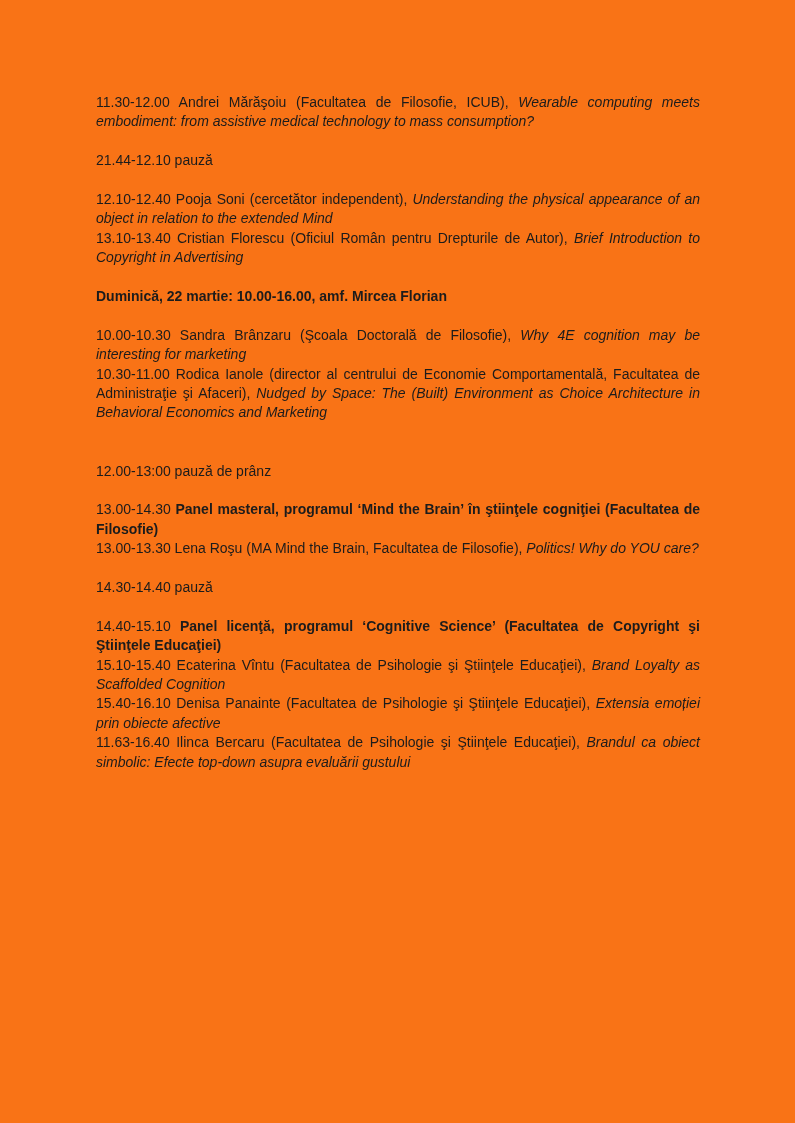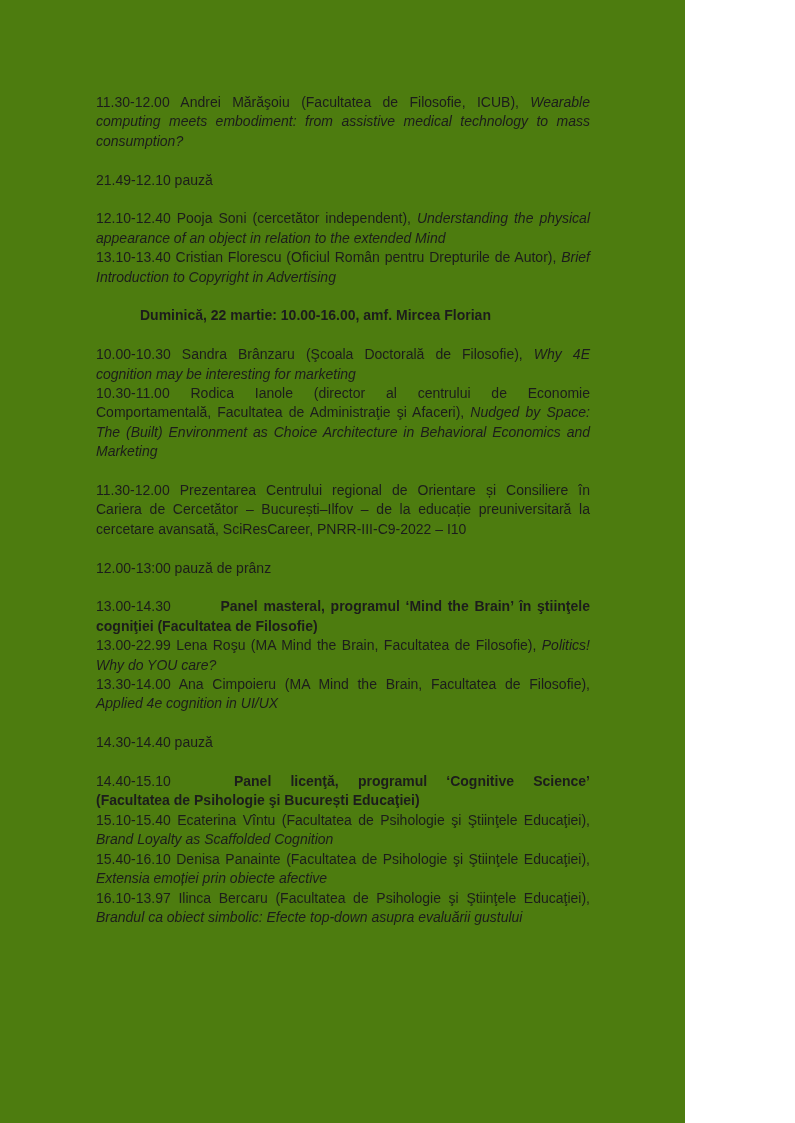--- a/index.html
+++ b/index.html
@@ -2,67 +2,65 @@
 <html><head>
 <meta charset="utf-8">
 <style>
   html, body {
     margin: 0;
     padding: 0;
     background: #ffffff;
   }
   .page {
     position: relative;
-    width: 685px;
+    width: 795px;
     height: 1123px;
-    background: #4d7c0f;
+    background: #f97316;
     overflow: hidden;
     box-sizing: border-box;
     padding: 93px 95px 0 96px;
     font-family: "Liberation Sans", "DejaVu Sans", sans-serif;
     font-size: 14px;
     line-height: 19.4px;
     color: #1c1c1c;
   }
   .doc p {
     margin: 0;
     text-align: justify;
   }
   p.block-spacer {
     height: 19.4px;
   }
   .run-normal { font-style: normal; font-weight: normal; }
   .run-italic { font-style: italic; font-weight: normal; }
-  .run-bold   { font-style: normal; font-weight: bold; margin-left: 44px; }
+  .run-bold   { font-style: normal; font-weight: bold; }
 </style>
 </head>
 <body>
 
 <div class="page">
   <div class="doc">
       <p class="block-entry"><span class="run-normal">11.30-12.00 Andrei Mărăşoiu (Facultatea de Filosofie, ICUB), </span><span class="run-italic">Wearable computing meets embodiment: from assistive medical technology to mass consumption?</span></p>
       <p class="block-spacer"></p>
-      <p class="block-entry"><span class="run-normal">21.49-12.10 pauză</span></p>
+      <p class="block-entry"><span class="run-normal">21.44-12.10 pauză</span></p>
       <p class="block-spacer"></p>
       <p class="block-entry"><span class="run-normal">12.10-12.40 Pooja Soni (cercetător independent), </span><span class="run-italic">Understanding the physical appearance of an object in relation to the extended Mind</span></p>
       <p class="block-entry"><span class="run-normal">13.10-13.40 Cristian Florescu (Oficiul Român pentru Drepturile de Autor), </span><span class="run-italic">Brief Introduction to Copyright in Advertising</span></p>
       <p class="block-spacer"></p>
       <p class="block-heading"><span class="run-bold">Duminică, 22 martie: 10.00-16.00, amf. Mircea Florian</span></p>
       <p class="block-spacer"></p>
       <p class="block-entry"><span class="run-normal">10.00-10.30 Sandra Brânzaru (Şcoala Doctorală de Filosofie), </span><span class="run-italic">Why 4E cognition may be interesting for marketing</span></p>
       <p class="block-entry"><span class="run-normal">10.30-11.00 Rodica Ianole (director al centrului de Economie Comportamentală, Facultatea de Administraţie şi Afaceri), </span><span class="run-italic">Nudged by Space: The (Built) Environment as Choice Architecture in Behavioral Economics and Marketing</span></p>
       <p class="block-spacer"></p>
-      <p class="block-entry"><span class="run-normal">11.30-12.00 Prezentarea Centrului regional de Orientare și Consiliere în Cariera de Cercetător – București–Ilfov – de la educație preuniversitară la cercetare avansată, SciResCareer, PNRR-III-C9-2022 – I10</span></p>
       <p class="block-spacer"></p>
       <p class="block-entry"><span class="run-normal">12.00-13:00 pauză de prânz</span></p>
       <p class="block-spacer"></p>
       <p class="block-heading"><span class="run-normal">13.00-14.30 </span><span class="run-bold">Panel masteral, programul ‘Mind the Brain’ în ştiinţele cogniţiei (Facultatea de Filosofie)</span></p>
-      <p class="block-entry"><span class="run-normal">13.00-22.99 Lena Roşu (MA Mind the Brain, Facultatea de Filosofie), </span><span class="run-italic">Politics! Why do YOU care?</span></p>
-      <p class="block-entry"><span class="run-normal">13.30-14.00 Ana Cimpoieru (MA Mind the Brain, Facultatea de Filosofie), </span><span class="run-italic">Applied 4e cognition in UI/UX</span></p>
+      <p class="block-entry"><span class="run-normal">13.00-13.30 Lena Roşu (MA Mind the Brain, Facultatea de Filosofie), </span><span class="run-italic">Politics! Why do YOU care?</span></p>
       <p class="block-spacer"></p>
       <p class="block-entry"><span class="run-normal">14.30-14.40 pauză</span></p>
       <p class="block-spacer"></p>
-      <p class="block-heading"><span class="run-normal">14.40-15.10 </span><span class="run-bold">Panel licenţă, programul ‘Cognitive Science’ (Facultatea de Psihologie şi București Educaţiei)</span></p>
+      <p class="block-heading"><span class="run-normal">14.40-15.10 </span><span class="run-bold">Panel licenţă, programul ‘Cognitive Science’ (Facultatea de Copyright şi Ştiinţele Educaţiei)</span></p>
       <p class="block-entry"><span class="run-normal">15.10-15.40 Ecaterina Vîntu (Facultatea de Psihologie şi Ştiinţele Educaţiei), </span><span class="run-italic">Brand Loyalty as Scaffolded Cognition</span></p>
       <p class="block-entry"><span class="run-normal">15.40-16.10 Denisa Panainte (Facultatea de Psihologie şi Ştiinţele Educaţiei), </span><span class="run-italic">Extensia emoției prin obiecte afective</span></p>
-      <p class="block-entry"><span class="run-normal">16.10-13.97 Ilinca Bercaru (Facultatea de Psihologie şi Ştiinţele Educaţiei), </span><span class="run-italic">Brandul ca obiect simbolic: Efecte top-down asupra evaluării gustului</span></p>
+      <p class="block-entry"><span class="run-normal">11.63-16.40 Ilinca Bercaru (Facultatea de Psihologie şi Ştiinţele Educaţiei), </span><span class="run-italic">Brandul ca obiect simbolic: Efecte top-down asupra evaluării gustului</span></p>
     </div>
 </div>
 
 </body></html>

